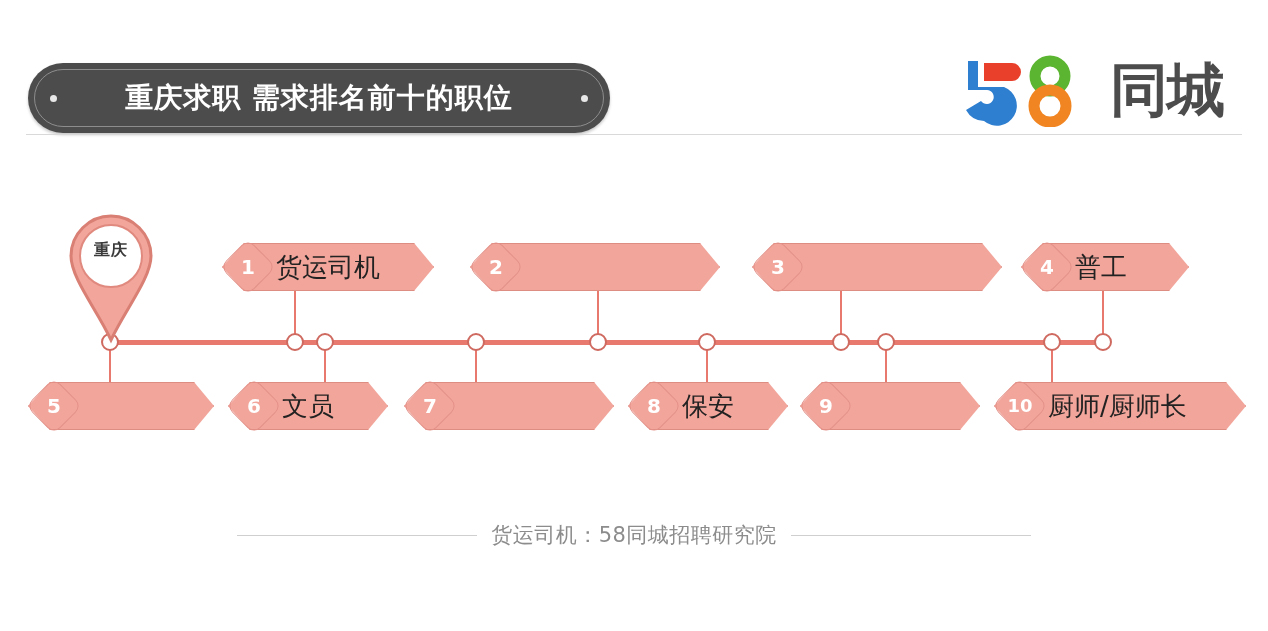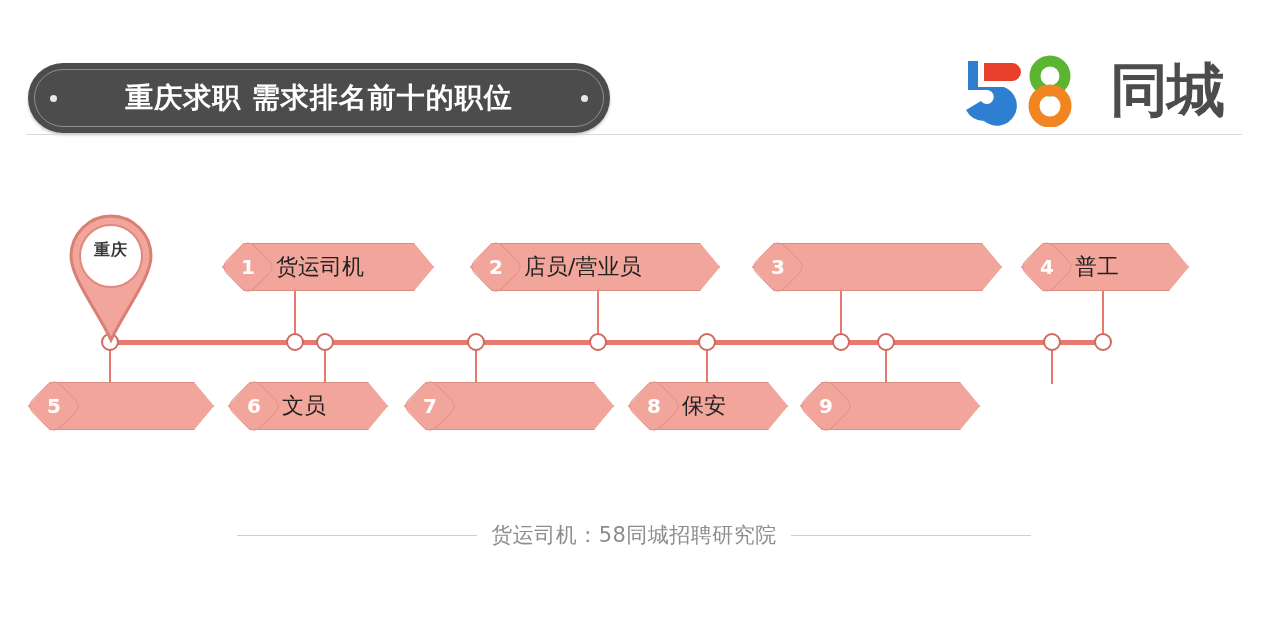--- a/index.html
+++ b/index.html
@@ -181,21 +181,21 @@
     z-index: 3;
   }
   .banner-num-text.wide { font-size: 18px; }
   .banner-label {
     position: absolute;
     left: 54px;
     top: 0;
     height: 48px;
     line-height: 48px;
     color: #222222;
-    font-size: 22px;
+    font-size: 26px;
     white-space: nowrap;
     z-index: 3;
   }
 
   
   #footer {
     position: absolute;
     left: 0;
     top: 521px;
     width: 1268px;
@@ -281,21 +281,20 @@
       <div class="banner-body"></div>
       <div class="banner-num"></div>
       <div class="banner-num-text">1</div>
       <div class="banner-label">货运司机</div>
     </div>
 
     <div class="banner" style="left:470px; top:93px; width:250px;">
       <div class="banner-body"></div>
       <div class="banner-num"></div>
       <div class="banner-num-text">2</div>
-      <div class="banner-label">店员/营业员</div>
     </div>
 
     <div class="banner" style="left:752px; top:93px; width:250px;">
       <div class="banner-body"></div>
       <div class="banner-num"></div>
       <div class="banner-num-text">3</div>
     </div>
 
     <div class="banner" style="left:1021px; top:93px; width:168px;">
       <div class="banner-body"></div>
@@ -329,20 +328,26 @@
       <div class="banner-num-text">8</div>
       <div class="banner-label">保安</div>
     </div>
 
     <div class="banner" style="left:800px; top:232px; width:180px;">
       <div class="banner-body"></div>
       <div class="banner-num"></div>
       <div class="banner-num-text">9</div>
     </div>
 
+    <div class="banner" style="left:994px; top:232px; width:252px;">
+      <div class="banner-body"></div>
+      <div class="banner-num"></div>
+      <div class="banner-num-text wide">10</div>
+      <div class="banner-label">厨师/厨师长</div>
+    </div>
 
   </div>
 
   <div id="footer">
     <span class="footer-rule"></span>
     <span id="footer-text">货运司机：58同城招聘研究院</span>
     <span class="footer-rule"></span>
   </div>
 
 </div>

